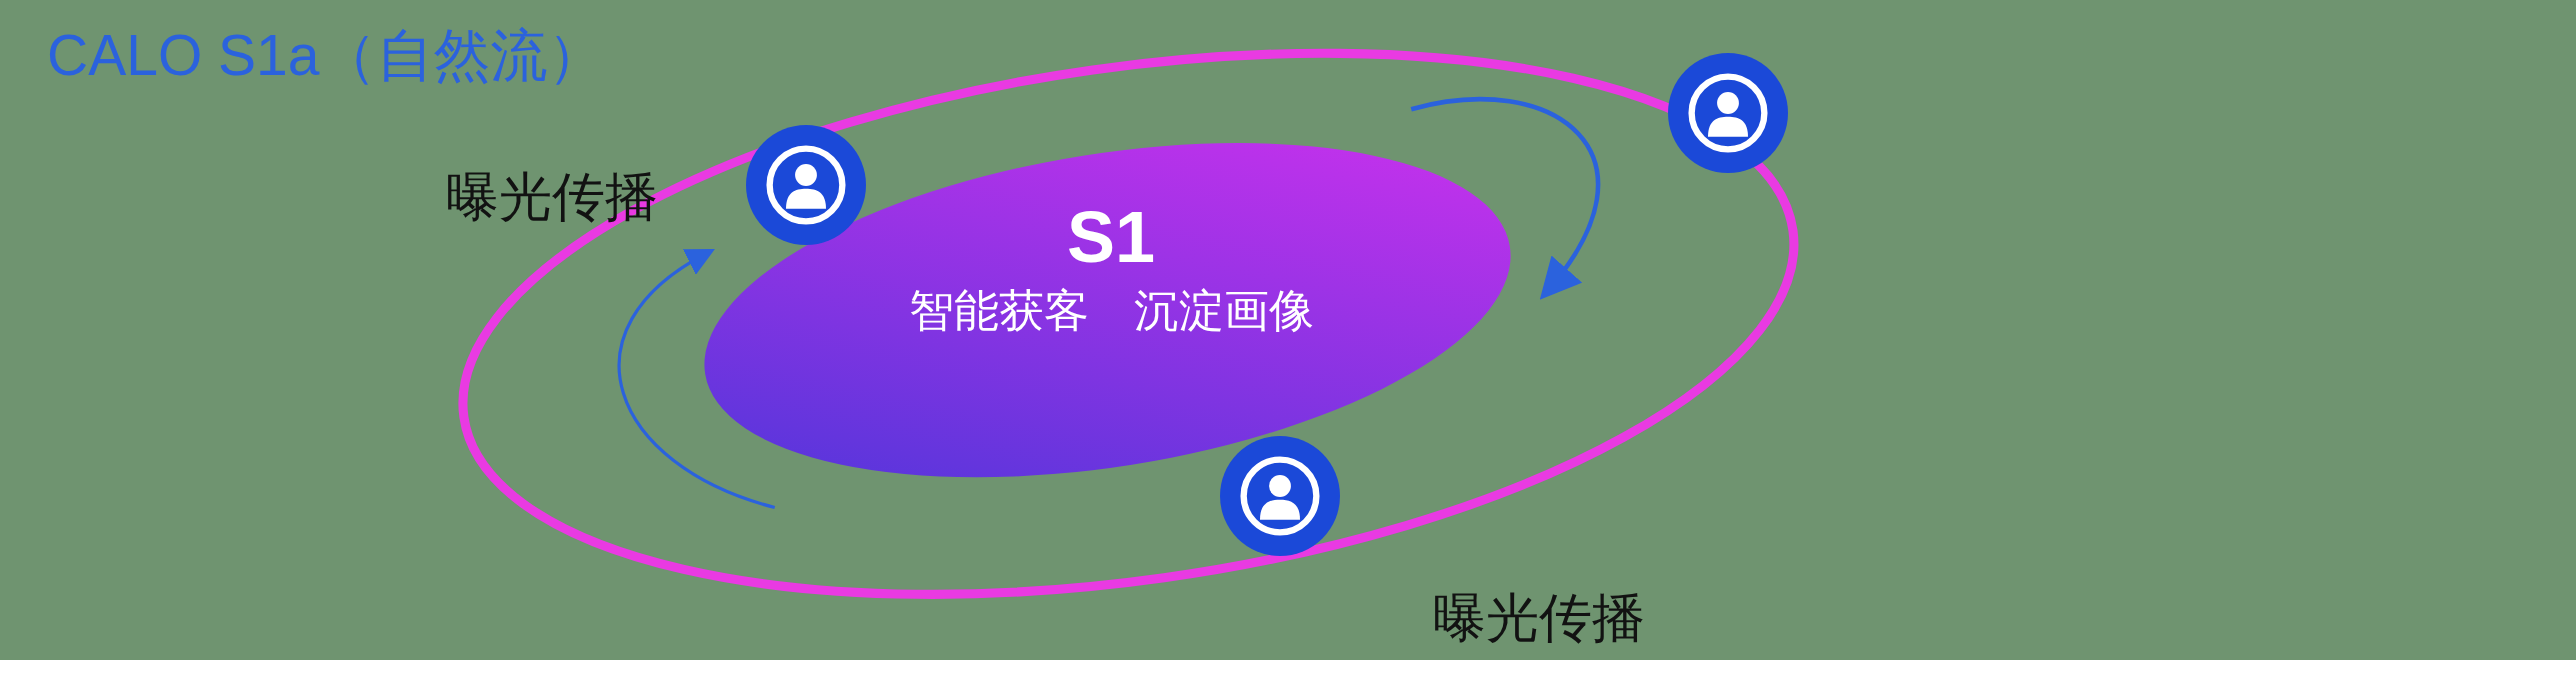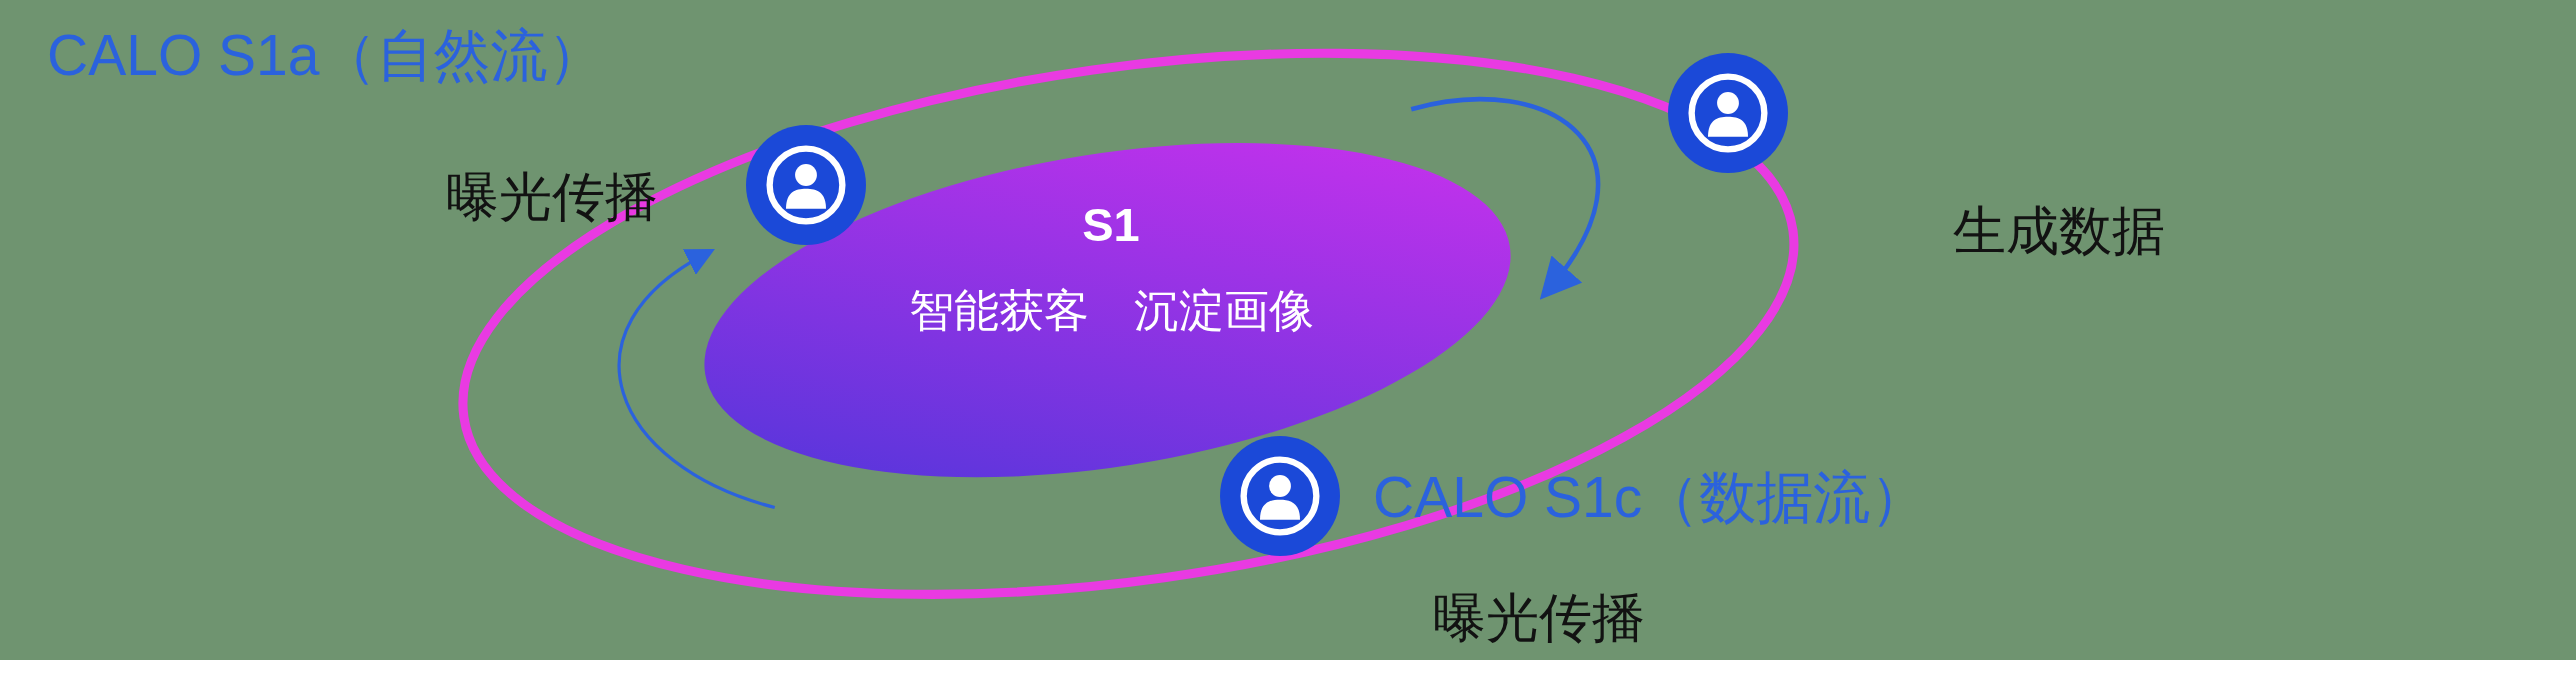--- a/index.html
+++ b/index.html
@@ -41,21 +41,21 @@
     height: 120px;
   }
   .node-icon svg { display: block; width: 100%; height: 100%; }
   .core-title {
     position: absolute;
     left: 929px;
     top: 200px;
     width: 364px;
     text-align: center;
     color: #ffffff;
-    font-size: 47px;
+    font-size: 72px;
     font-weight: 600;
     line-height: 1.05;
   }
   .core-sub {
     position: absolute;
     left: 884px;
     top: 286px;
     width: 455px;
     text-align: center;
     color: #ffffff;
@@ -123,22 +123,20 @@
       <circle cx="66" cy="66" r="66" fill="#1b49d8"></circle>
       <circle cx="66" cy="66" r="40" fill="none" stroke="#ffffff" stroke-width="7"></circle>
       <circle cx="66" cy="55" r="12" fill="#ffffff"></circle>
       <path d="M44 92 C44 74 54 70 66 70 C78 70 88 74 88 92 Z" fill="#ffffff"></path>
     </svg>
   </div>
 
   <div class="label-blue title-size" id="lbl-s1a-title">CALO S1a（自然流）</div>
   <div class="label-dark sub-size" id="lbl-s1a-sub">曝光传播</div>
 
-  <div class="label-dark sub-size" id="lbl-s1b-sub">生成数据</div>
 
-  <div class="label-blue title-size" id="lbl-s1c-title">CALO S1c（数据流）</div>
   <div class="label-dark sub-size" id="lbl-s1c-sub">曝光传播</div>
 
   <div class="core-title">S1</div>
   <div class="core-sub">智能获客　沉淀画像</div>
 
 </div>
 
 
 </body></html>

